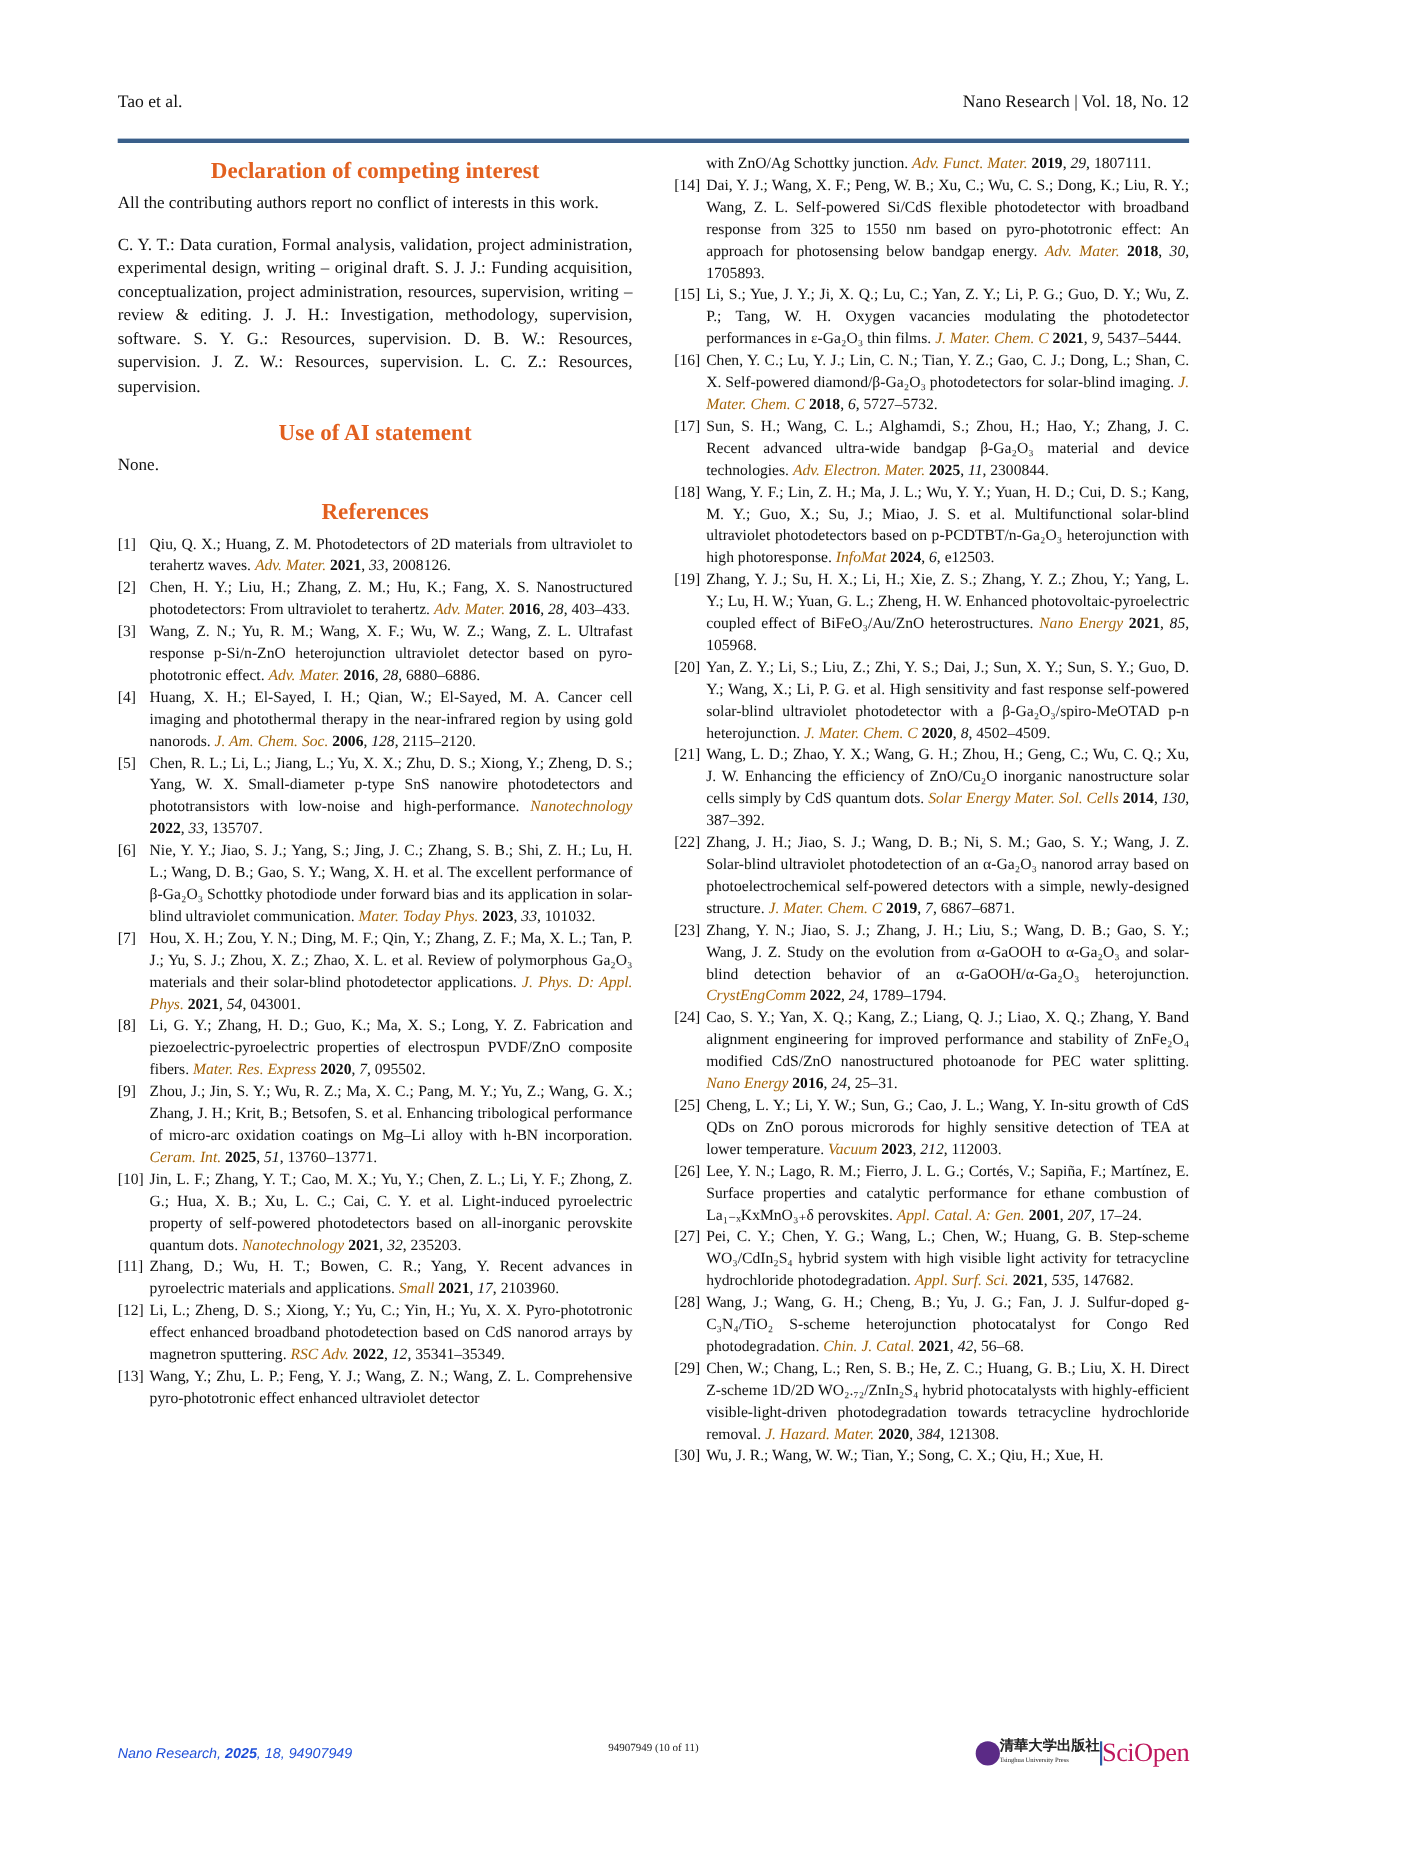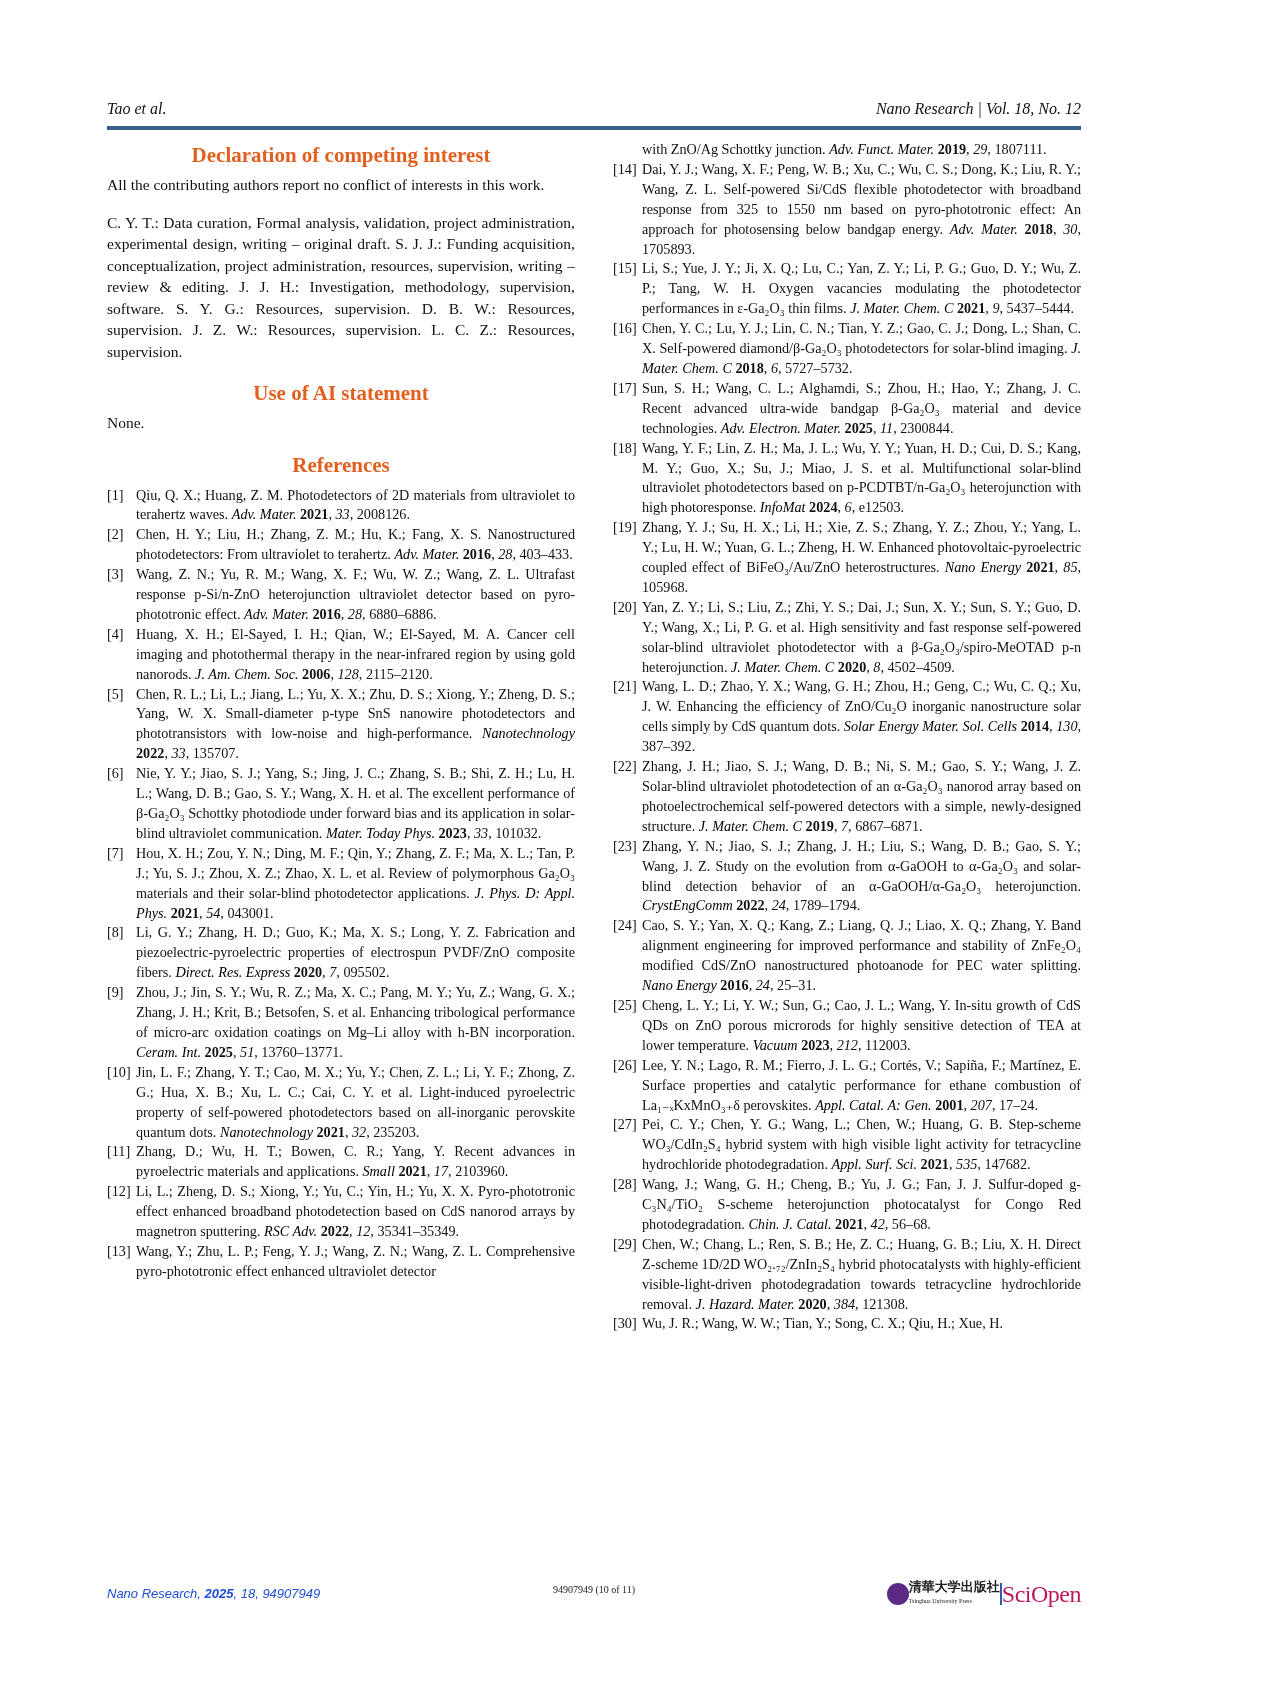--- a/index.html
+++ b/index.html
@@ -1,31 +1,31 @@
 <!DOCTYPE html>
 <html><head>
 <meta charset="utf-8">
 <style>
   html, body { margin: 0; padding: 0; background: #ffffff; }
   body { width: 1275px; height: 1684px; position: relative; font-family: "Liberation Serif", "DejaVu Serif", serif; color: #111; }
-  .header { position: absolute; left: 107px; top: 100px; width: 974px; height: 22px; font-style: italic; }
+  .header { position: absolute; left: 107px; top: 84px; width: 974px; height: 22px; }
   .header .left { position: absolute; left: 0; top: 0; font-size: 16px; }
   .header .right { position: absolute; right: 0; top: 0; font-size: 16px; }
   .header-rule { position: absolute; left: 107px; top: 126px; width: 974px; height: 4px; background: #3a5f8a; }
   .col { position: absolute; top: 140px; width: 468px; }
   .col-left { left: 107px; }
   .col-right { left: 613px; }
   h2 { color: #e2601f; font-size: 21px; font-weight: bold; margin: 0; padding: 0; line-height: 30px; text-align: center; }
   .sec { margin-bottom: 16px; }
   p.body { font-size: 15.5px; line-height: 21.5px; margin: 4px 0 0 0; text-align: justify; }
   .refs { margin-top: 6px; }
   .ref { display: flex; font-size: 14.2px; line-height: 19.9px; text-align: justify; }
   .ref .num { width: 29px; flex: none; }
   .ref .txt { flex: 1; }
-  .j { color: #000000; font-style: italic; }
+  .j { color: #a16207; font-style: italic; }
   .y { font-weight: bold; }
   .v { font-style: italic; }
   .cont { padding-left: 29px; font-size: 14.2px; line-height: 19.9px; text-align: justify; }
   .footer { position: absolute; left: 107px; top: 1580px; width: 974px; height: 30px; }
   .footer .fl { position: absolute; left: 0; top: 6px; font-size: 13px; font-family: Liberation Sans, sans-serif; font-style: italic; color: #1d4ed8; }
   .footer .fl b { font-style: italic; }
   .footer .fc { position: absolute; left: 0; right: 0; top: 4px; text-align: center; font-size: 10px; color: #222; }
   .footer .fr { position: absolute; right: 0; top: 0; display: flex; align-items: center; gap: 0; }
   .seal { width: 22px; height: 22px; border-radius: 50%; background: #5b2a86; }
   .tsinghua { font-size: 13px; font-weight: bold; color: #222; line-height: 14px; }
@@ -80,21 +80,21 @@
         <div class="ref">
           <span class="num">[6]</span>
           <span class="txt"><span>Nie, Y. Y.; Jiao, S. J.; Yang, S.; Jing, J. C.; Zhang, S. B.; Shi, Z. H.; Lu, H. L.; Wang, D. B.; Gao, S. Y.; Wang, X. H. et al. The excellent performance of β-Ga₂O₃ Schottky photodiode under forward bias and its application in solar-blind ultraviolet communication.</span> <span class="j">Mater. Today Phys.</span> <span class="y">2023</span>, <span class="v">33</span>, <span>101032.</span></span>
         </div>
         <div class="ref">
           <span class="num">[7]</span>
           <span class="txt"><span>Hou, X. H.; Zou, Y. N.; Ding, M. F.; Qin, Y.; Zhang, Z. F.; Ma, X. L.; Tan, P. J.; Yu, S. J.; Zhou, X. Z.; Zhao, X. L. et al. Review of polymorphous Ga₂O₃ materials and their solar-blind photodetector applications.</span> <span class="j">J. Phys. D: Appl. Phys.</span> <span class="y">2021</span>, <span class="v">54</span>, <span>043001.</span></span>
         </div>
         <div class="ref">
           <span class="num">[8]</span>
-          <span class="txt"><span>Li, G. Y.; Zhang, H. D.; Guo, K.; Ma, X. S.; Long, Y. Z. Fabrication and piezoelectric-pyroelectric properties of electrospun PVDF/ZnO composite fibers.</span> <span class="j">Direct. Res. Express</span> <span class="y">2020</span>, <span class="v">7</span>, <span>095502.</span></span>
+          <span class="txt"><span>Li, G. Y.; Zhang, H. D.; Guo, K.; Ma, X. S.; Long, Y. Z. Fabrication and piezoelectric-pyroelectric properties of electrospun PVDF/ZnO composite fibers.</span> <span class="j">Mater. Res. Express</span> <span class="y">2020</span>, <span class="v">7</span>, <span>095502.</span></span>
         </div>
         <div class="ref">
           <span class="num">[9]</span>
           <span class="txt"><span>Zhou, J.; Jin, S. Y.; Wu, R. Z.; Ma, X. C.; Pang, M. Y.; Yu, Z.; Wang, G. X.; Zhang, J. H.; Krit, B.; Betsofen, S. et al. Enhancing tribological performance of micro-arc oxidation coatings on Mg–Li alloy with h-BN incorporation.</span> <span class="j">Ceram. Int.</span> <span class="y">2025</span>, <span class="v">51</span>, <span>13760–13771.</span></span>
         </div>
         <div class="ref">
           <span class="num">[10]</span>
           <span class="txt"><span>Jin, L. F.; Zhang, Y. T.; Cao, M. X.; Yu, Y.; Chen, Z. L.; Li, Y. F.; Zhong, Z. G.; Hua, X. B.; Xu, L. C.; Cai, C. Y. et al. Light-induced pyroelectric property of self-powered photodetectors based on all-inorganic perovskite quantum dots.</span> <span class="j">Nanotechnology</span> <span class="y">2021</span>, <span class="v">32</span>, <span>235203.</span></span>
         </div>
         <div class="ref">

